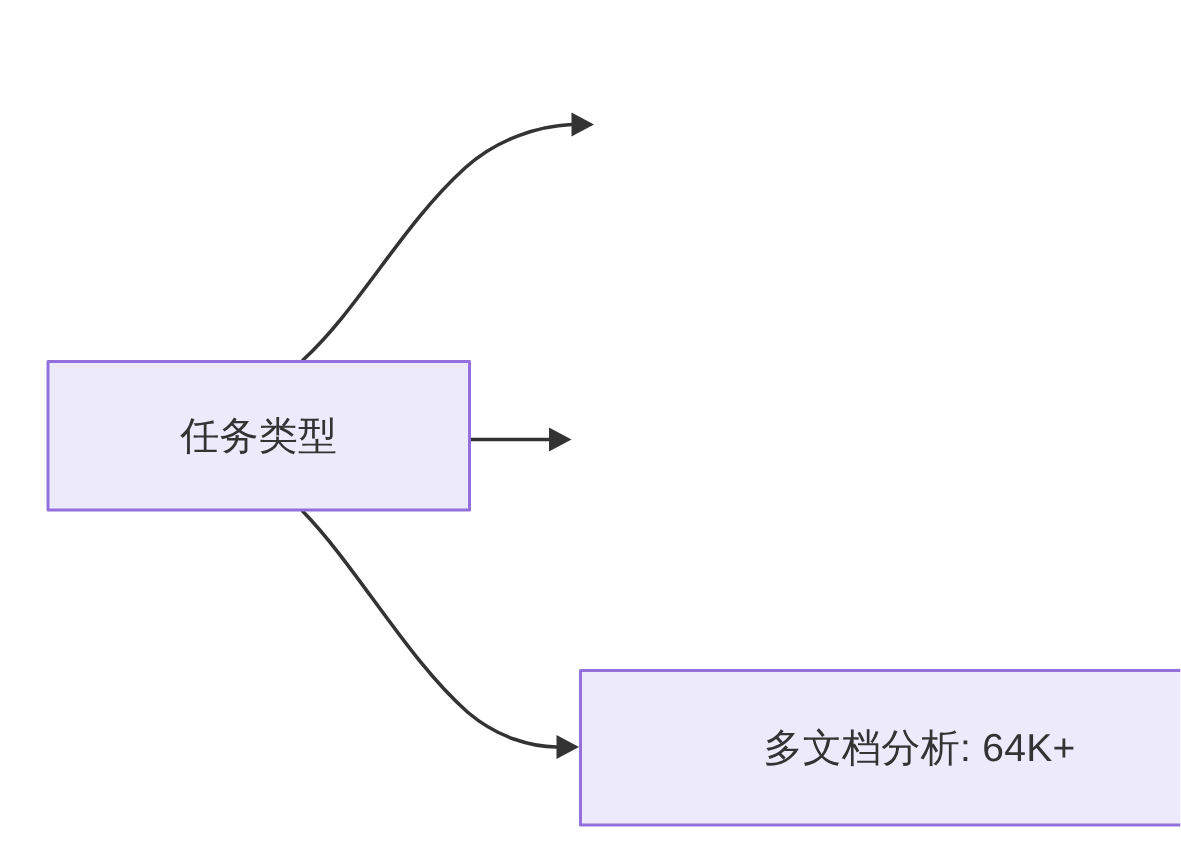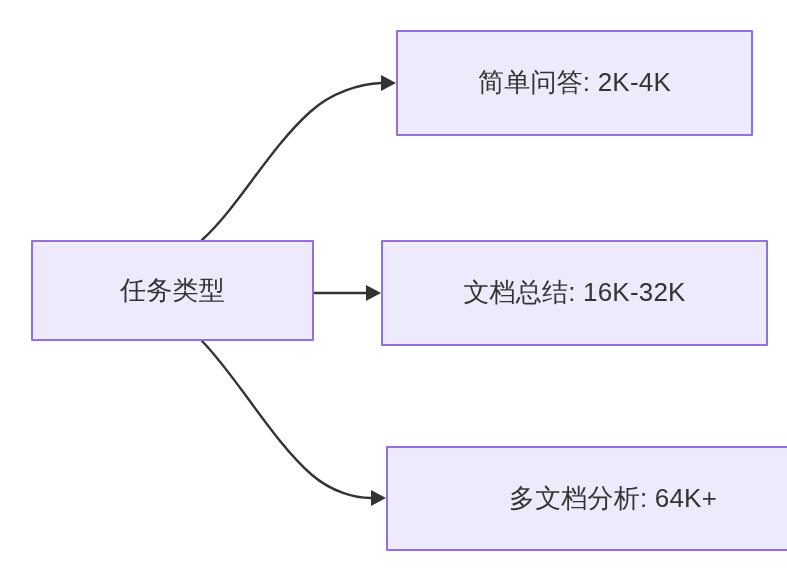--- a/index.html
+++ b/index.html
@@ -99,25 +99,19 @@
     <g>
       <path class="edge-path" d="M 202,341 C 238,378 272,440 312,475 C 332,492 355,498 371,498"></path>
       <polygon class="arrow-head" points="371,490 386,498 371,506"></polygon>
     </g>
   </svg>
 
   <div class="node" id="node-root">
     <span class="node-label">任务类型</span>
   </div>
 
-  <div class="node" id="node-simple-qa">
-    <span class="node-label">简单问答: 2K-4K</span>
-  </div>
 
-  <div class="node" id="node-doc-summary">
-    <span class="node-label">文档总结: 16K-32K</span>
-  </div>
 
   <div class="node" id="node-multi-doc">
     <span class="node-label">多文档分析: 64K+</span>
   </div>
 
 </div>
 
 </body></html>

